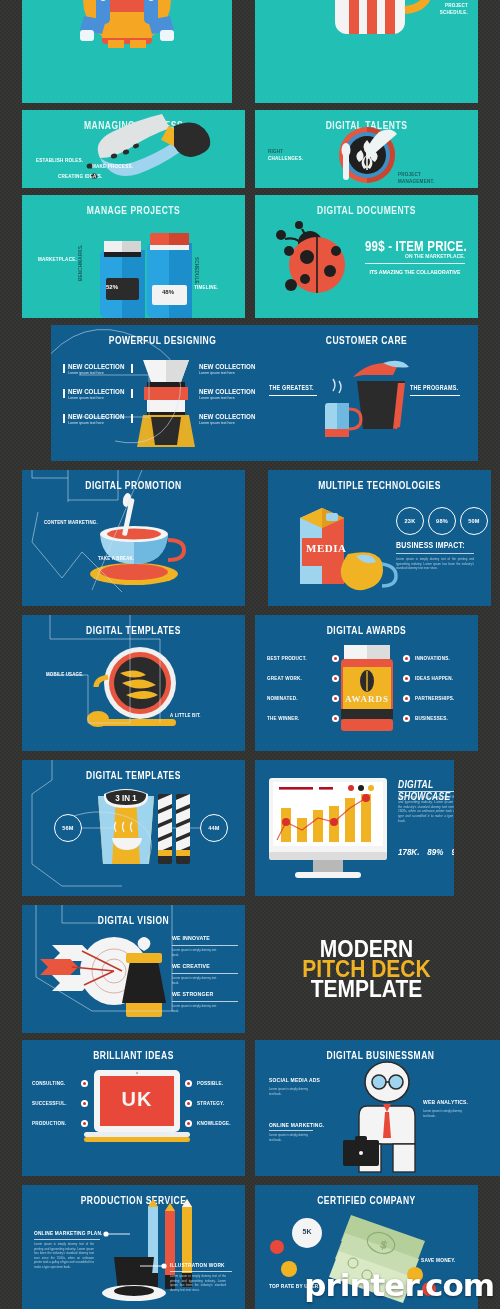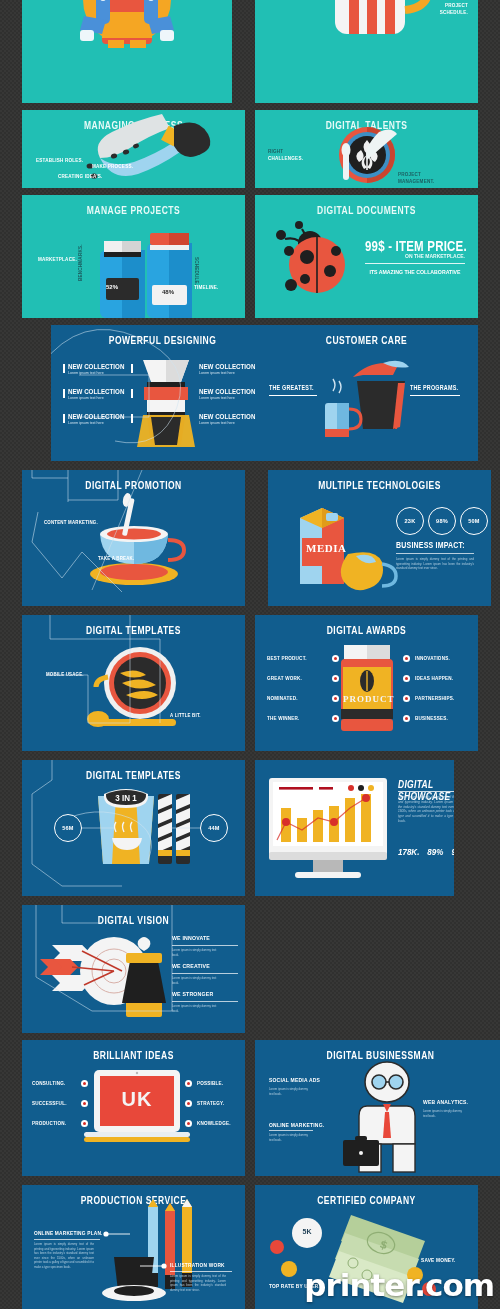--- a/index.html
+++ b/index.html
@@ -364,21 +364,21 @@
         <rect x="112" y="30" width="23" height="14" fill="#dcdcdc"></rect>
         <rect x="86" y="44" width="52" height="60" rx="4" fill="#e8563f"></rect>
         <rect x="88" y="52" width="48" height="44" fill="#f0b323"></rect>
         <ellipse cx="112" cy="66" rx="7" ry="11" fill="#2b2b2b"></ellipse>
         <path d="M112 56 l0 20" stroke="#f0b323" stroke-width="1.4"></path>
         <rect x="88" y="78" width="48" height="12" fill="#f0b323"></rect>
         <rect x="86" y="94" width="52" height="10" fill="#2b2b2b"></rect>
         <rect x="86" y="104" width="52" height="12" rx="3" fill="#e8563f"></rect>
       </g>
     </svg>
-    <div style="position:absolute;left:88px;top:79px;width:48px;text-align:center;color:#f4f4f4;font-family:'Liberation Serif',serif;font-weight:bold;font-size:9px;letter-spacing:1px;">PRODUCT</div>
+    <div style="position:absolute;left:88px;top:79px;width:48px;text-align:center;color:#f4f4f4;font-family:'Liberation Serif',serif;font-weight:bold;font-size:9px;letter-spacing:1px;">AWARDS</div>
 
     <div style="position:absolute;left:12px;top:41px;width:72px;">
       <span class="lbl" style="left:0;top:0;font-size:4.6px;">BEST PRODUCT.</span>
       <span class="dotbul" style="right:0;top:-1px;">
           <i></i>
         </span>
     </div>
     <div style="position:absolute;left:12px;top:61px;width:72px;">
       <span class="lbl" style="left:0;top:0;font-size:4.6px;">GREAT WORK.</span>
       <span class="dotbul" style="right:0;top:-1px;">
@@ -530,20 +530,25 @@
       <div class="uline" style="left:0;top:10px;width:66px;opacity:.7;"></div>
       <div class="micro" style="left:0;top:13px;width:46px;text-align:left;">Lorem ipsum is simply dummy text book.</div>
     </div>
     <div style="position:absolute;left:150px;top:86px;width:66px;">
       <div class="lbl" style="left:0;top:0;font-size:5.2px;">WE STRONGER</div>
       <div class="uline" style="left:0;top:10px;width:66px;opacity:.7;"></div>
       <div class="micro" style="left:0;top:13px;width:46px;text-align:left;">Lorem ipsum is simply dummy text book.</div>
     </div>
   </div>
 
+  <div class="hero" style="left:255px; top:905px; width:223px; height:128px;">
+    <div class="h1">MODERN</div>
+    <div class="h2">PITCH DECK</div>
+    <div class="h3">TEMPLATE</div>
+  </div>
 
   <div class="card blue" style="left:22px; top:1040px; width:223px; height:136px;">
     <div class="ttl">BRILLIANT IDEAS</div>
     <svg width="223" height="136" style="position:absolute;left:0;top:0">
       <g>
         <rect x="72" y="30" width="86" height="62" rx="5" fill="#f4f4f4"></rect>
         <rect x="78" y="36" width="74" height="50" fill="#e8483a"></rect>
         <circle cx="115" cy="33" r="1.2" fill="#b8b8b8"></circle>
         <rect x="62" y="92" width="106" height="5" rx="2.5" fill="#e8eef2"></rect>
         <rect x="62" y="97" width="106" height="5" rx="2.5" fill="#f0b323"></rect>

